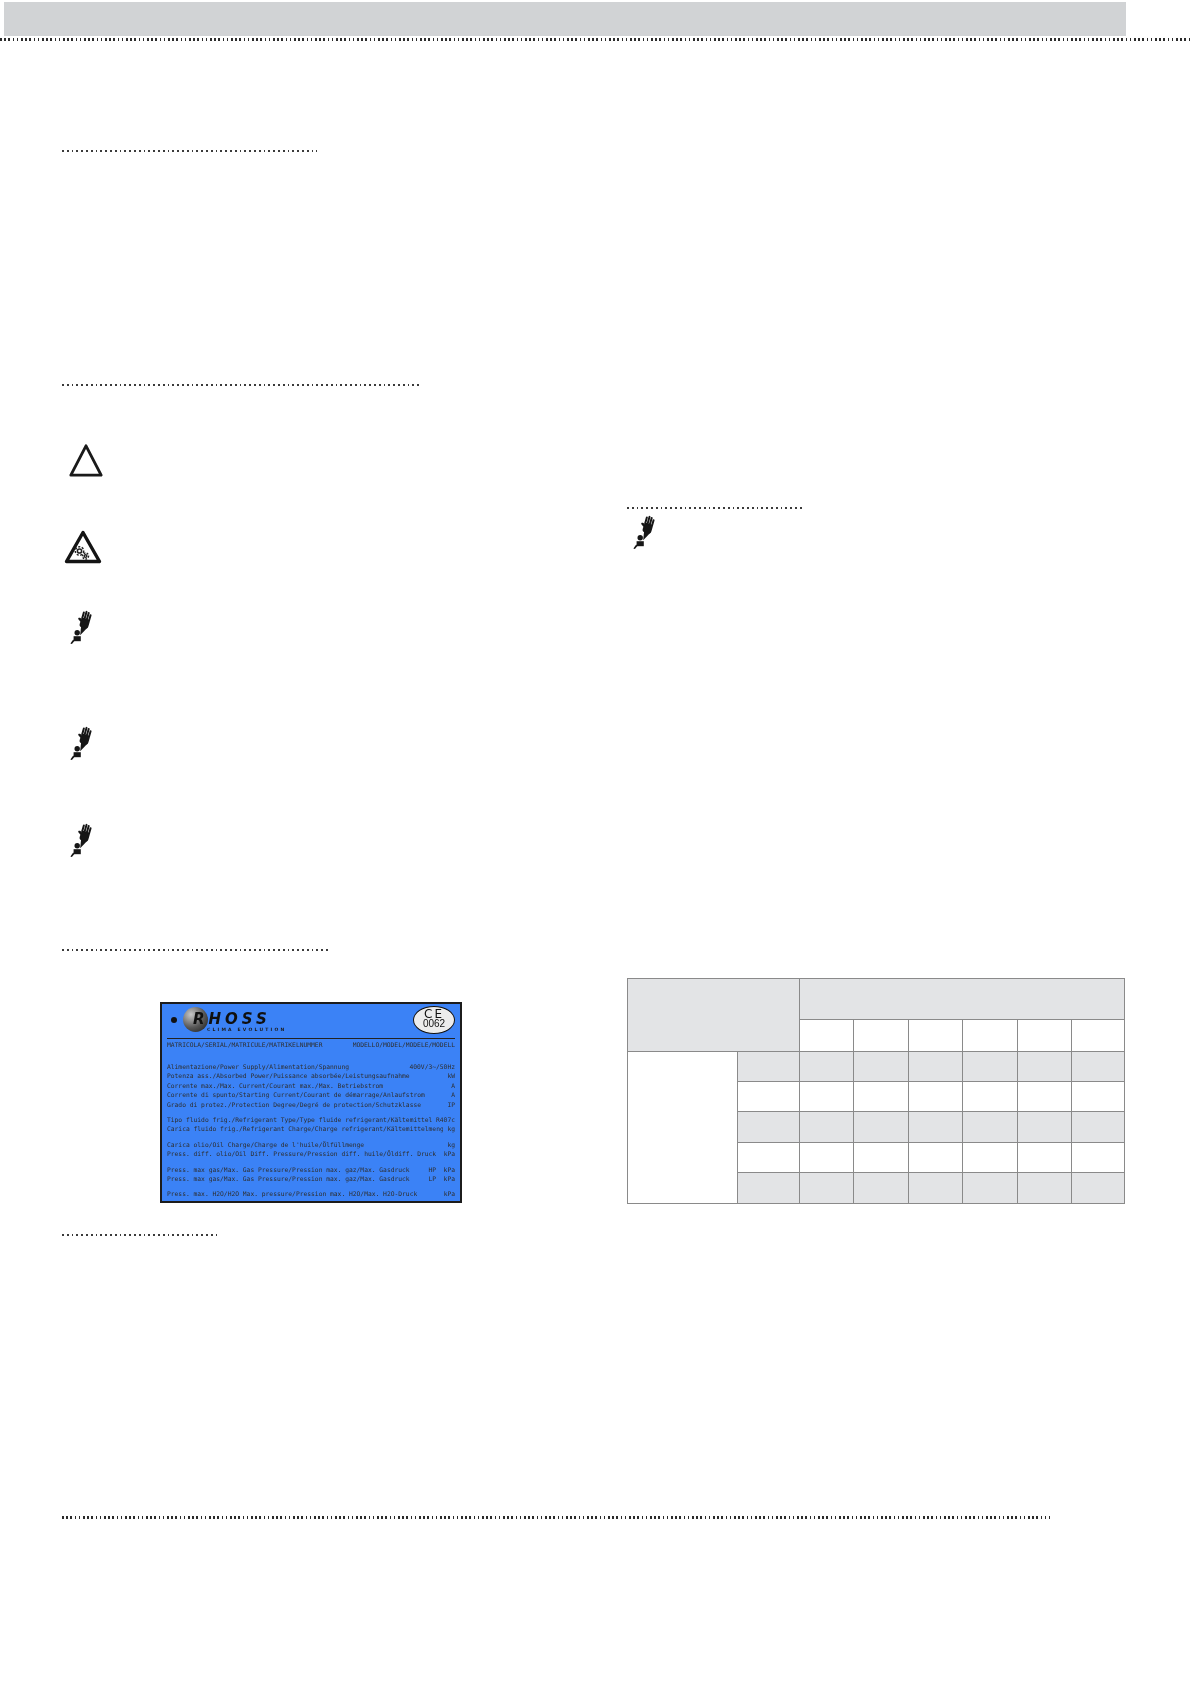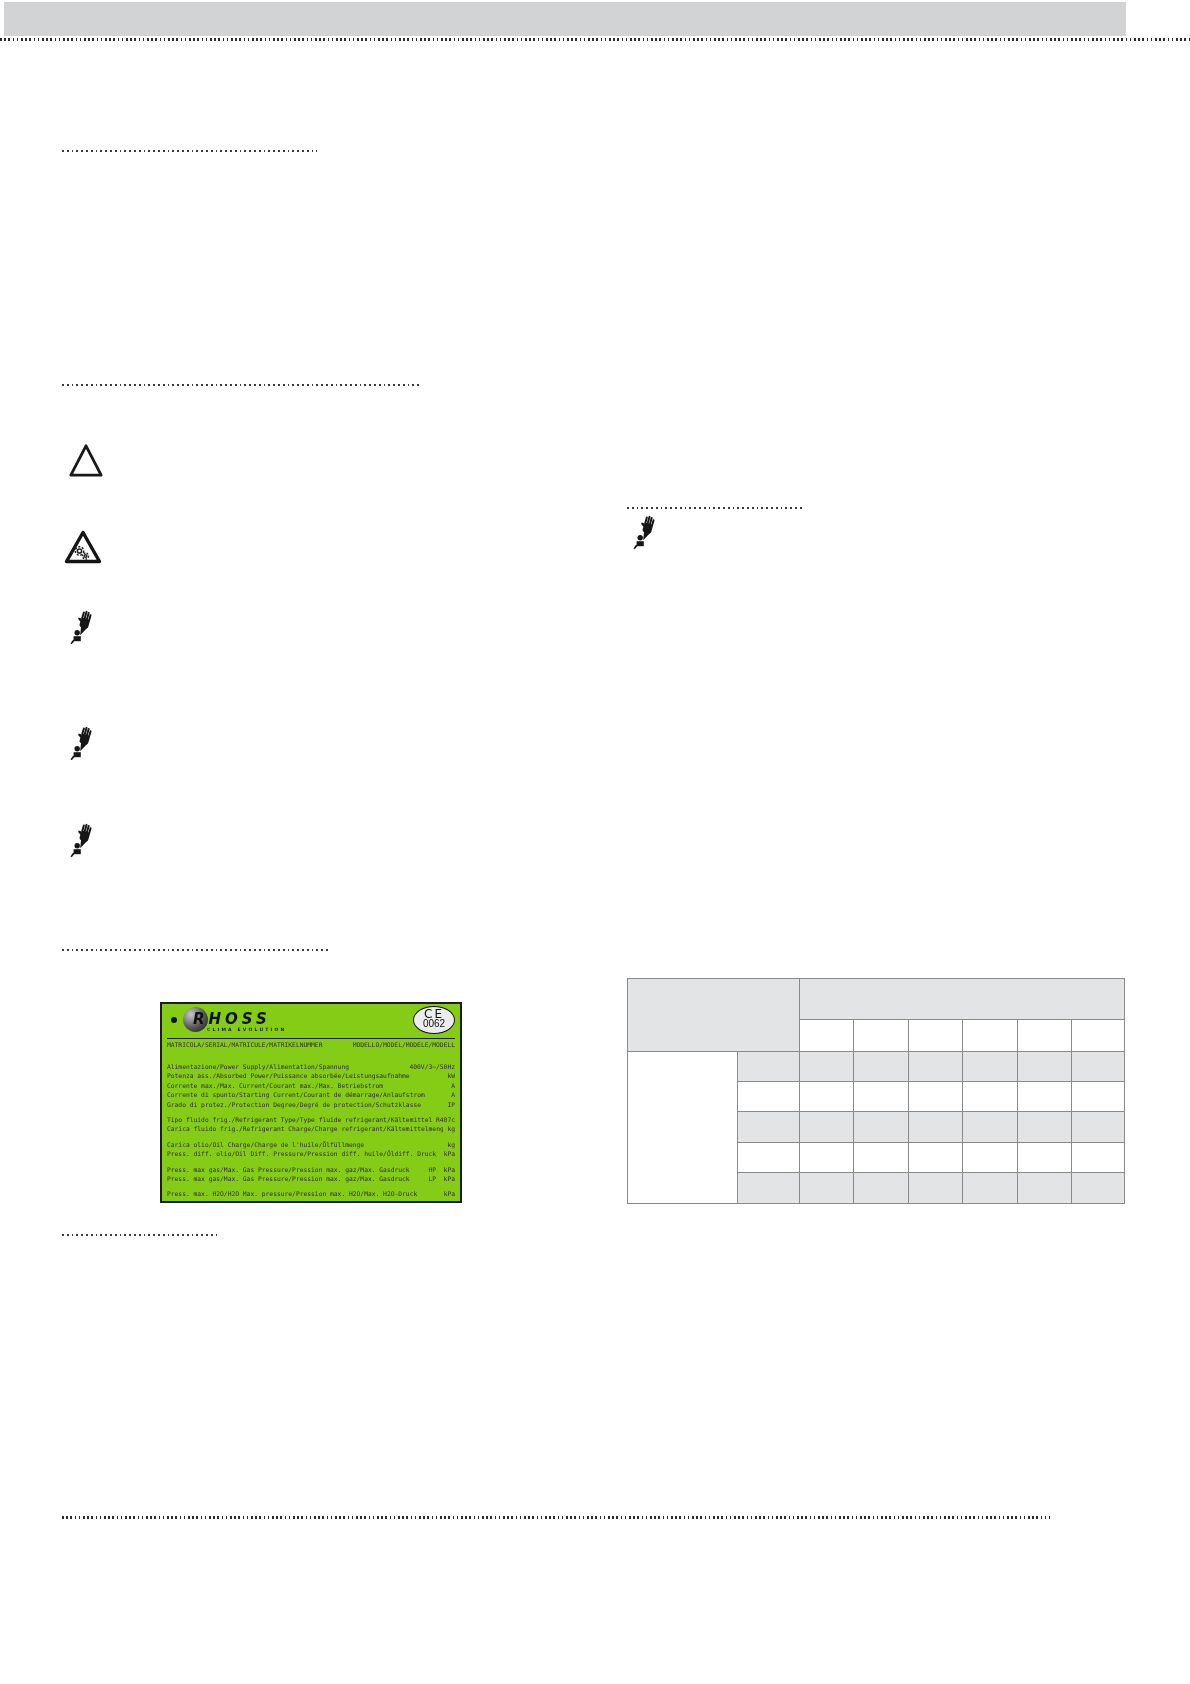--- a/index.html
+++ b/index.html
@@ -13,21 +13,21 @@
   .dots{position:absolute;height:2px;
         background-image:repeating-linear-gradient(90deg,#3b3b3b 0 1.8px,transparent 1.8px 4.8px);}
   .dots.thick{height:3px;
         background-image:repeating-linear-gradient(90deg,#2b2b2b 0 1.6px,transparent 1.6px 4.2px);}
 
   .icon-box{position:absolute;}
   .icon-box svg{display:block;width:100%;height:100%;}
 
   
   .plate{position:absolute;left:160px;top:1002px;width:302px;height:201px;box-sizing:border-box;
-         background:#84cc16;border:2px solid #1c1c1c;overflow:hidden;
+         background:#3b82f6;border:2px solid #1c1c1c;overflow:hidden;
          font-family:"DejaVu Sans Mono",monospace;color:#2e2e2e;}
   .plate-top{position:relative;height:34px;}
   .logo-bullet{position:absolute;left:9px;top:13px;width:6px;height:6px;border-radius:50%;background:#111;}
   .logo-sphere{position:absolute;left:21px;top:3px;width:25px;height:25px;border-radius:50%;
                background:radial-gradient(circle at 32% 30%,#c8c8c8,#555 55%,#161616);}
   .logo-text{position:absolute;left:31px;top:6px;font-family:"DejaVu Sans",sans-serif;
              font-weight:bold;font-style:italic;font-size:15px;letter-spacing:4px;color:#101010;}
   .logo-tag{position:absolute;left:45px;top:23px;font-family:"DejaVu Sans",sans-serif;
             font-weight:bold;font-size:4.5px;letter-spacing:2.2px;color:#1c1c1c;}
   .ce{position:absolute;right:5px;top:2px;width:42px;height:28px;border:1.6px solid #111;

